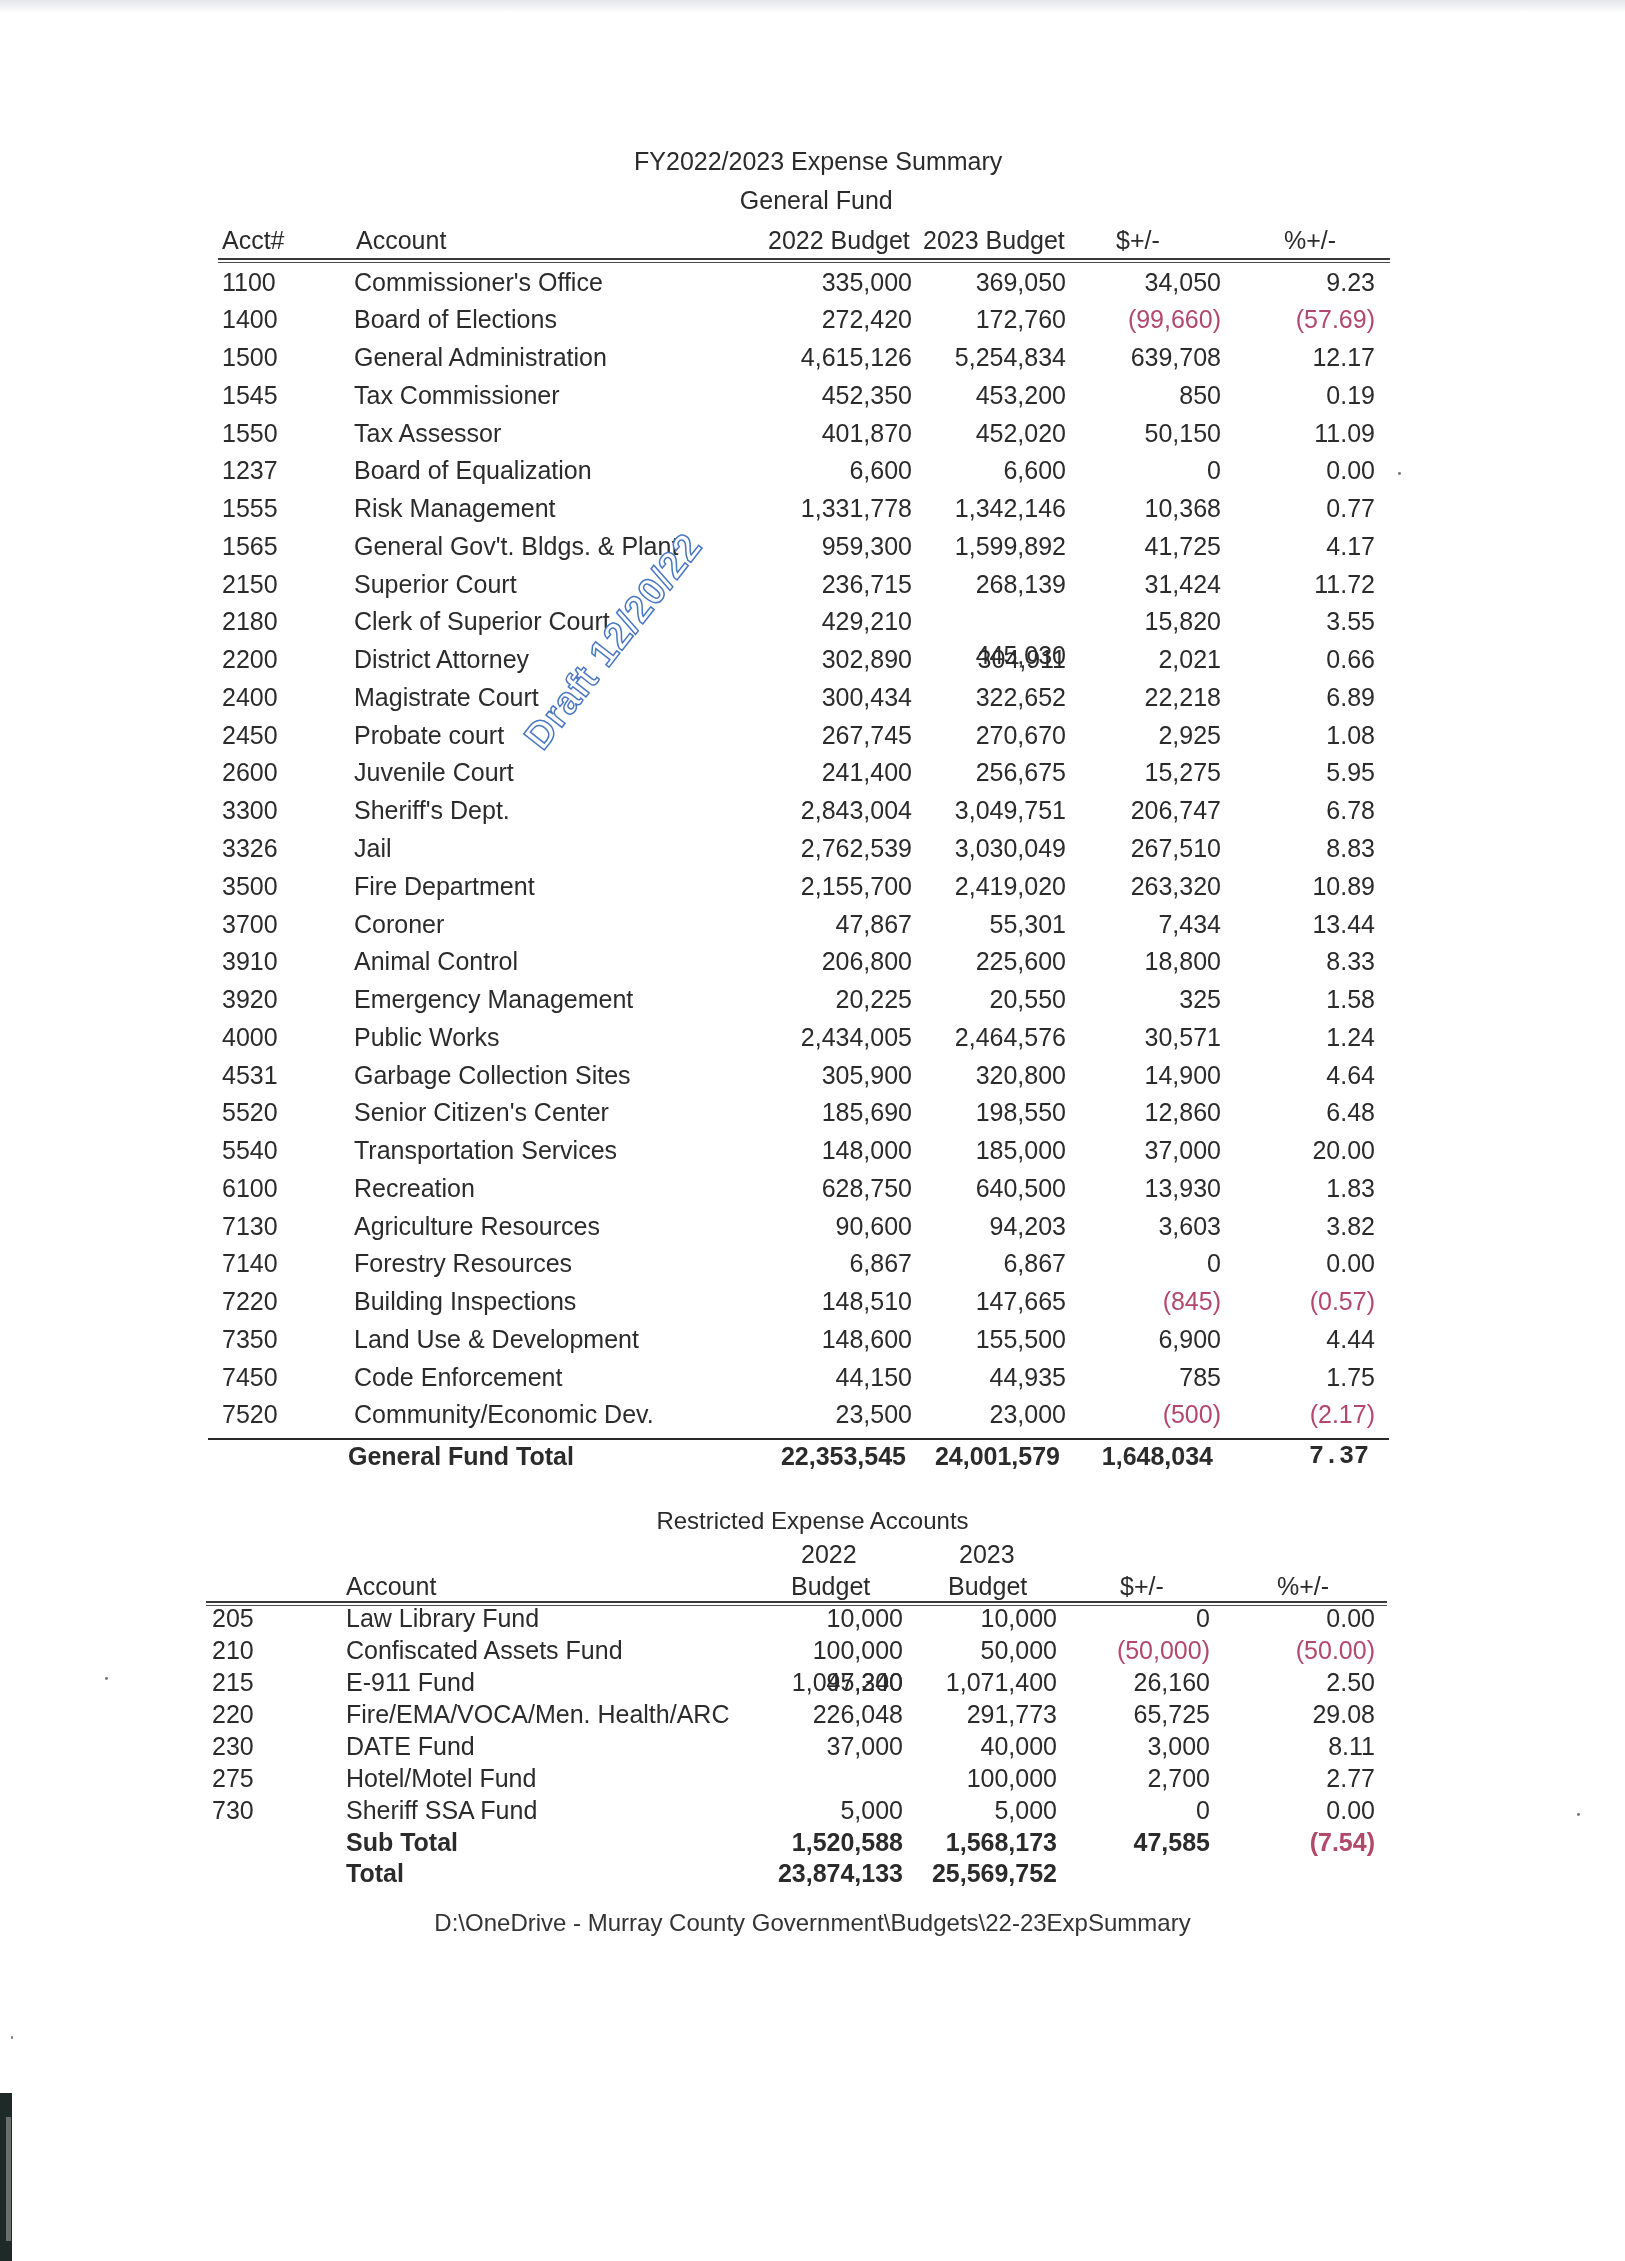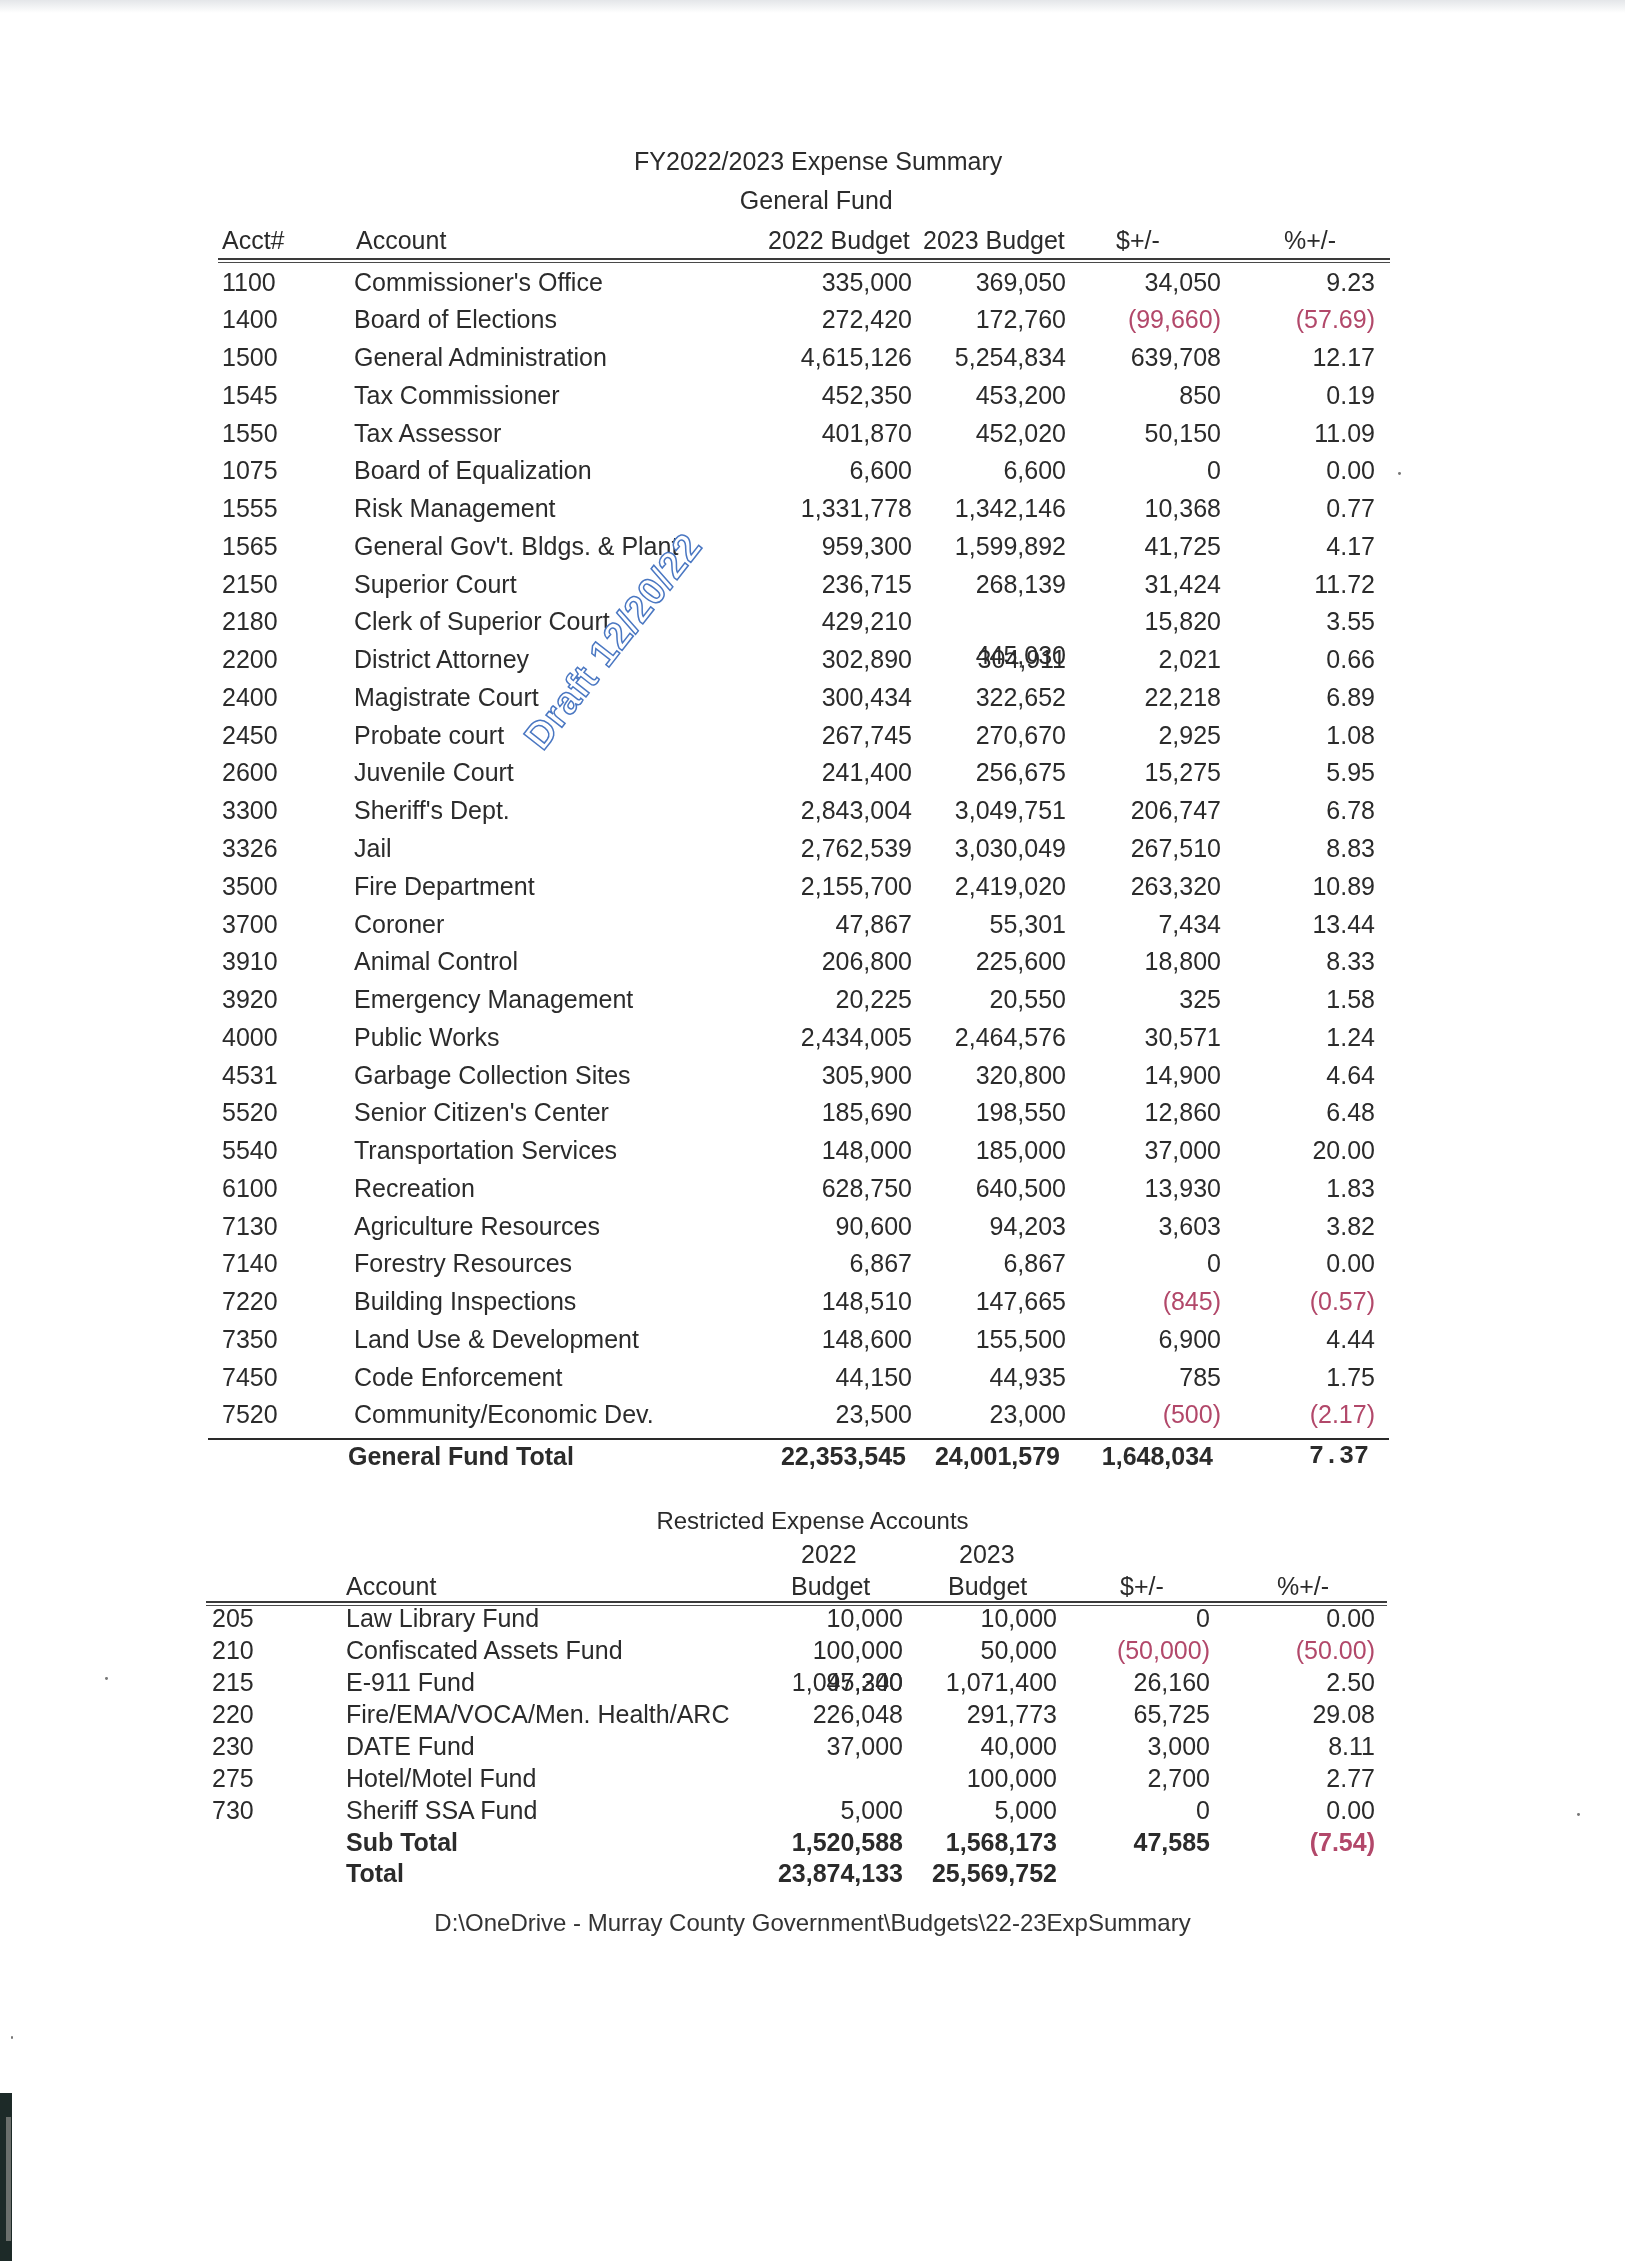--- a/index.html
+++ b/index.html
@@ -93,21 +93,21 @@
     </div>
     <div>
       <div class="txt" style="left:222px;top:419px;">1550</div>
       <div class="txt" style="left:354px;top:419px;">Tax Assessor</div>
       <div class="num" style="right:713px;top:419px;">401,870</div>
       <div class="num" style="right:559px;top:419px;">452,020</div>
       <div class="num" style="right:404px;top:419px;">50,150</div>
       <div class="num" style="right:250px;top:419px;">11.09</div>
     </div>
     <div>
-      <div class="txt" style="left:222px;top:456px;">1075</div>
+      <div class="txt" style="left:222px;top:456px;">1237</div>
       <div class="txt" style="left:354px;top:456px;">Board of Equalization</div>
       <div class="num" style="right:713px;top:456px;">6,600</div>
       <div class="num" style="right:559px;top:456px;">6,600</div>
       <div class="num" style="right:404px;top:456px;">0</div>
       <div class="num" style="right:250px;top:456px;">0.00</div>
     </div>
     <div>
       <div class="txt" style="left:222px;top:494px;">1555</div>
       <div class="txt" style="left:354px;top:494px;">Risk Management</div>
       <div class="num" style="right:713px;top:494px;">1,331,778</div>

